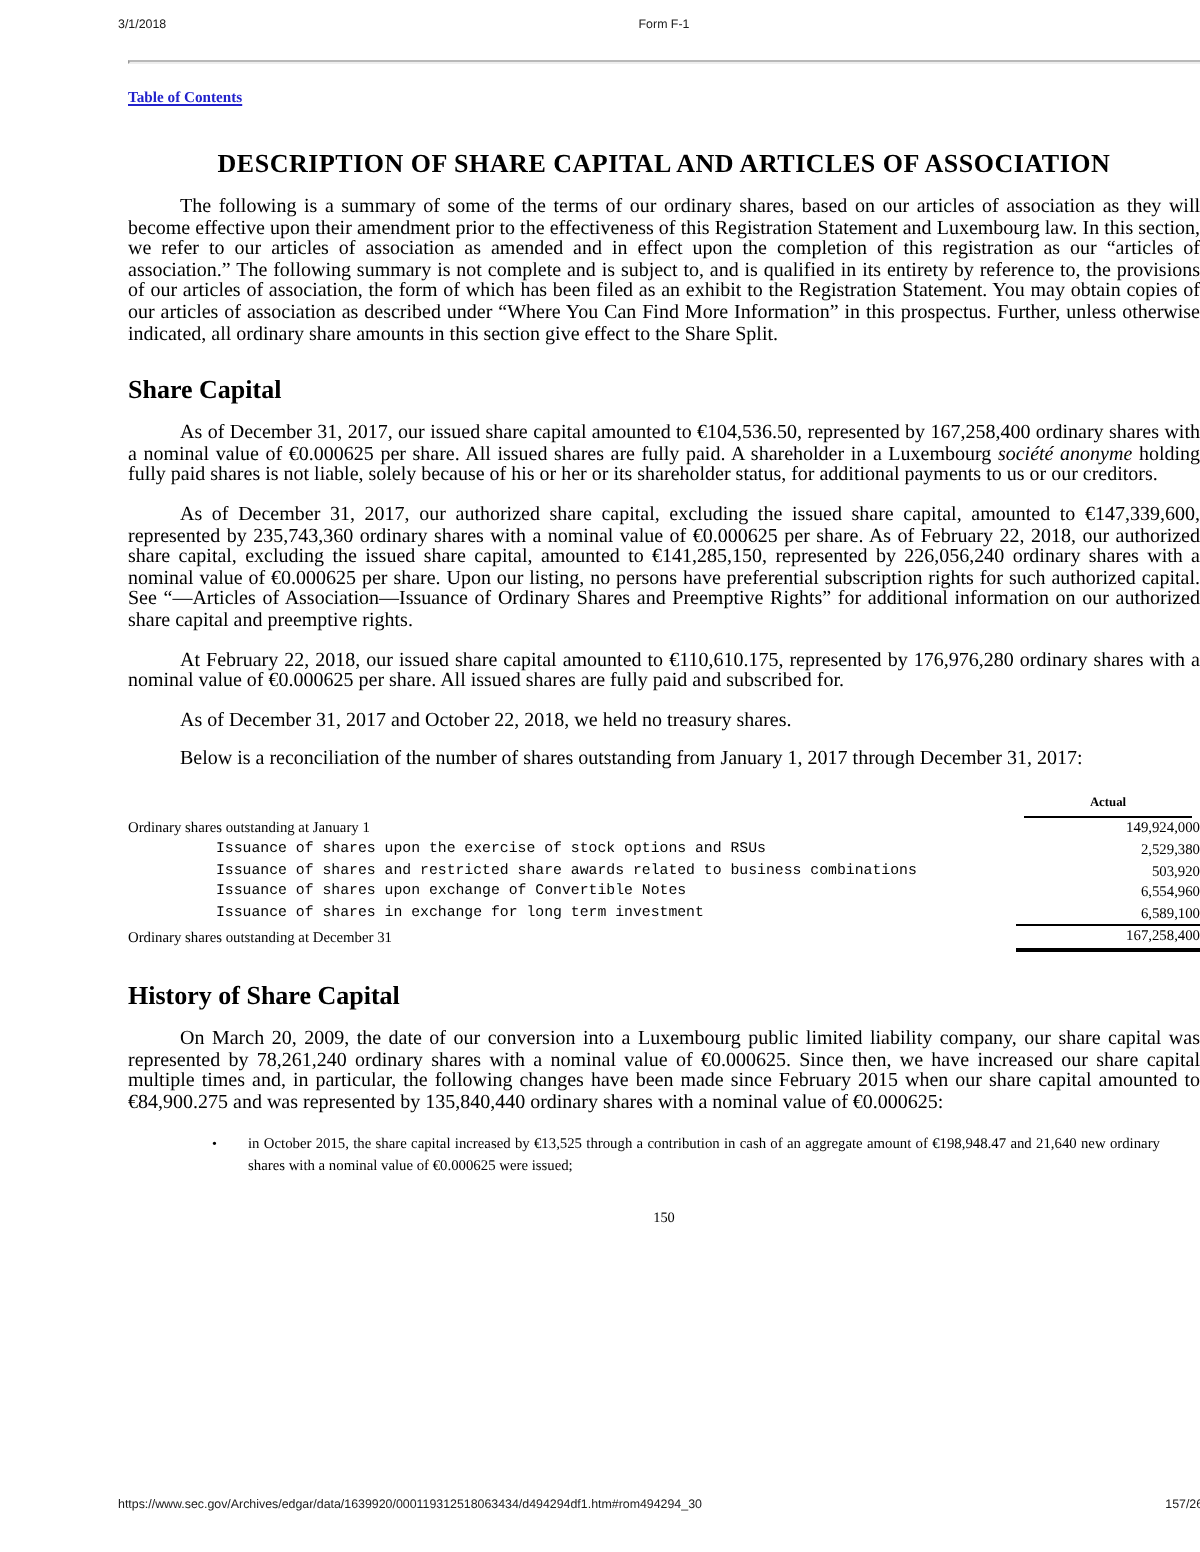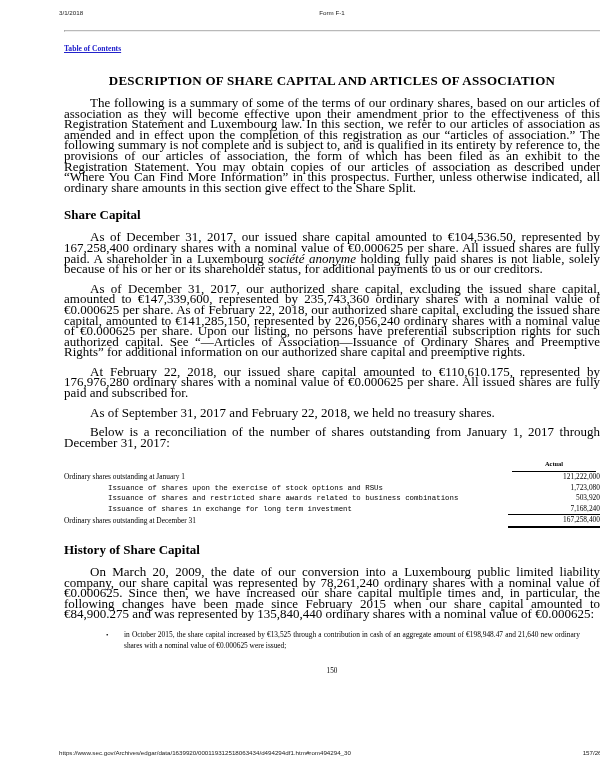--- a/index.html
+++ b/index.html
@@ -76,21 +76,21 @@
 
   h1.doc-title {
     font-size: 13px;
     font-weight: bold;
     text-align: center;
     margin: 18px 0 0 0;
     letter-spacing: 0.02em;
   }
 
   p.body-par {
-    font-size: 13px;
+    font-size: 10px;
     line-height: 10.6px;
     text-align: justify;
     margin: 9px 0 0 0;
     text-indent: 26px;
     hyphens: none;
     font-family: Liberation Serif, serif;
   }
 
   h2.sec-head {
     font-size: 13px;
@@ -218,46 +218,50 @@
     <p class="body-par">The following is a summary of some of the terms of our ordinary shares, based on our articles of association as they will become effective upon their amendment prior to the effectiveness of this Registration Statement and Luxembourg law. In this section, we refer to our articles of association as amended and in effect upon the completion of this registration as our “articles of association.” The following summary is not complete and is subject to, and is qualified in its entirety by reference to, the provisions of our articles of association, the form of which has been filed as an exhibit to the Registration Statement. You may obtain copies of our articles of association as described under “Where You Can Find More Information” in this prospectus. Further, unless otherwise indicated, all ordinary share amounts in this section give effect to the Share Split.</p>
 
     <h2 class="sec-head">Share Capital</h2>
 
     <p class="body-par"><span>As of December 31, 2017, our issued share capital amounted to €104,536.50, represented by 167,258,400 ordinary shares with a nominal value of €0.000625 per share. All issued shares are fully paid. A shareholder in a Luxembourg </span><i class="it">société anonyme</i><span> holding fully paid shares is not liable, solely because of his or her or its shareholder status, for additional payments to us or our creditors.</span></p>
 
     <p class="body-par">As of December 31, 2017, our authorized share capital, excluding the issued share capital, amounted to €147,339,600, represented by 235,743,360 ordinary shares with a nominal value of €0.000625 per share. As of February 22, 2018, our authorized share capital, excluding the issued share capital, amounted to €141,285,150, represented by 226,056,240 ordinary shares with a nominal value of €0.000625 per share. Upon our listing, no persons have preferential subscription rights for such authorized capital. See “—Articles of Association—Issuance of Ordinary Shares and Preemptive Rights” for additional information on our authorized share capital and preemptive rights.</p>
 
     <p class="body-par">At February 22, 2018, our issued share capital amounted to €110,610.175, represented by 176,976,280 ordinary shares with a nominal value of €0.000625 per share. All issued shares are fully paid and subscribed for.</p>
 
-    <p class="body-par">As of September 31, 2017 and February 22, 2018, we held no treasury shares.</p>
+    <p class="body-par">As of December 31, 2017 and October 22, 2018, we held no treasury shares.</p>
 
     <p class="body-par">Below is a reconciliation of the number of shares outstanding from January 1, 2017 through December 31, 2017:</p>
 
     <div class="recon-wrap">
       <table class="recon">
         <tbody>
           <tr class="hdrow">
             <td class="lbl"></td>
             <td class="hd"><span>Actual</span></td>
           </tr>
         <tr>
               <td class="lbl">Ordinary shares outstanding at January 1</td>
-              <td class="val">121,222,000</td>
+              <td class="val">149,924,000</td>
             </tr>
             <tr>
               <td class="lbl ind">Issuance of shares upon the exercise of stock options and RSUs</td>
-              <td class="val">1,723,080</td>
+              <td class="val">2,529,380</td>
             </tr>
             <tr>
               <td class="lbl ind">Issuance of shares and restricted share awards related to business combinations</td>
               <td class="val">503,920</td>
             </tr>
             <tr>
+              <td class="lbl ind">Issuance of shares upon exchange of Convertible Notes</td>
+              <td class="val">6,554,960</td>
+            </tr>
+            <tr>
               <td class="lbl ind">Issuance of shares in exchange for long term investment</td>
-              <td class="val subtot">7,168,240</td>
+              <td class="val subtot">6,589,100</td>
             </tr>
             <tr>
               <td class="lbl">Ordinary shares outstanding at December 31</td>
               <td class="val grand">167,258,400</td>
             </tr>
           </tbody>
       </table>
     </div>
 
     

